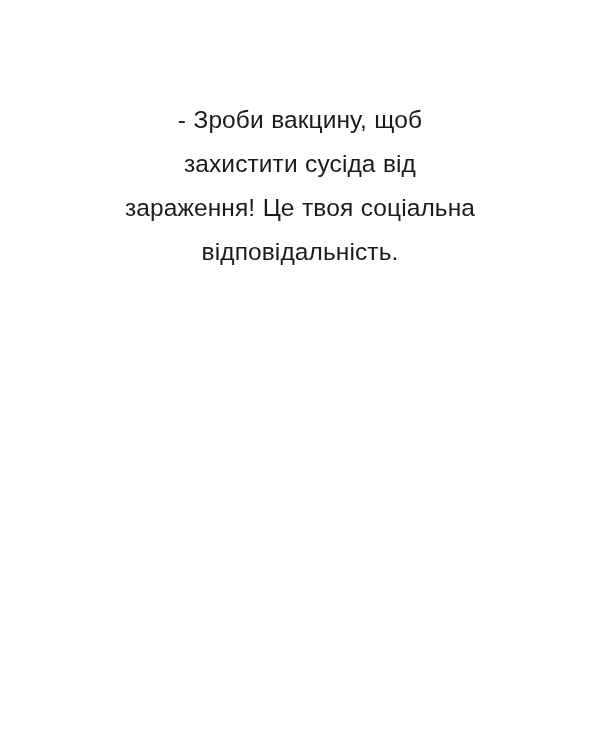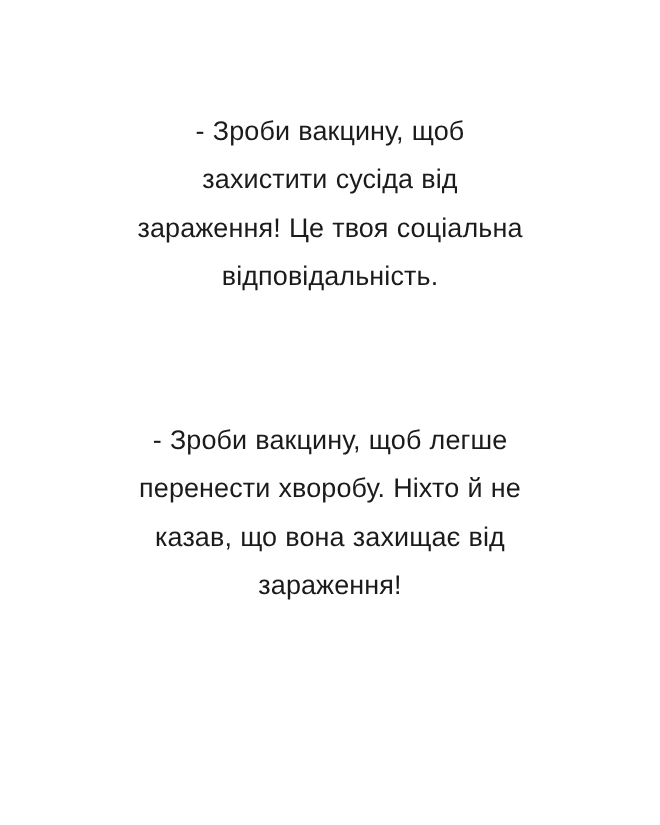--- a/index.html
+++ b/index.html
@@ -38,14 +38,13 @@
     height: 44px;
     width: 100%;
   }
 </style>
 </head>
 <body>
 
 <div class="page">
   <p class="text-block">- Зроби вакцину, щоб захистити сусіда від зараження! Це твоя соціальна відповідальність.</p>
   <div class="block-gap"></div>
-  <p class="text-block">- Зроби вакцину, щоб легше перенести хворобу. Ніхто й не казав, що вона захищає від зараження!</p>
 </div>
 
 </body></html>

